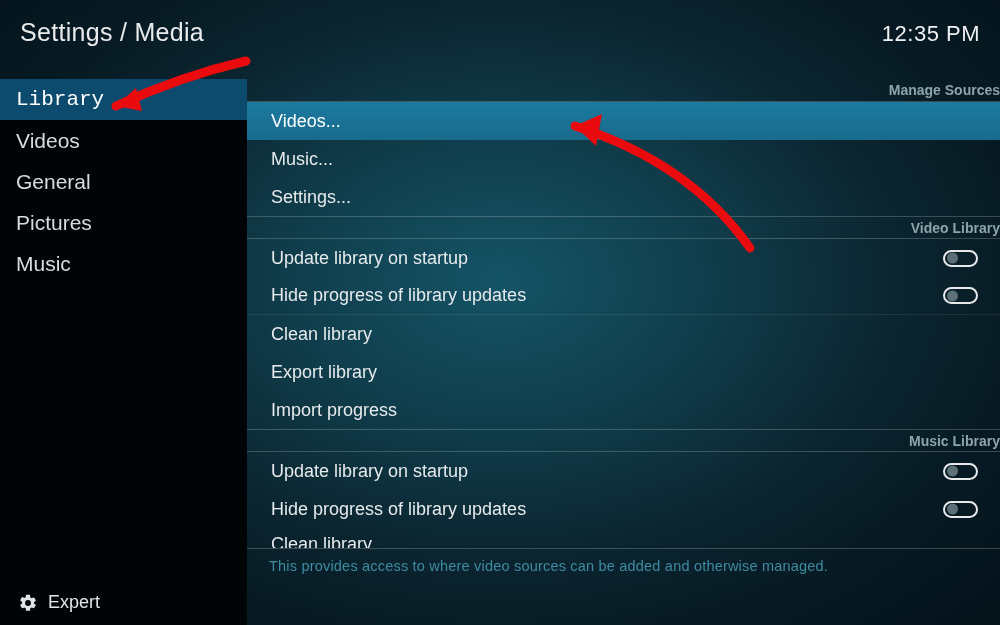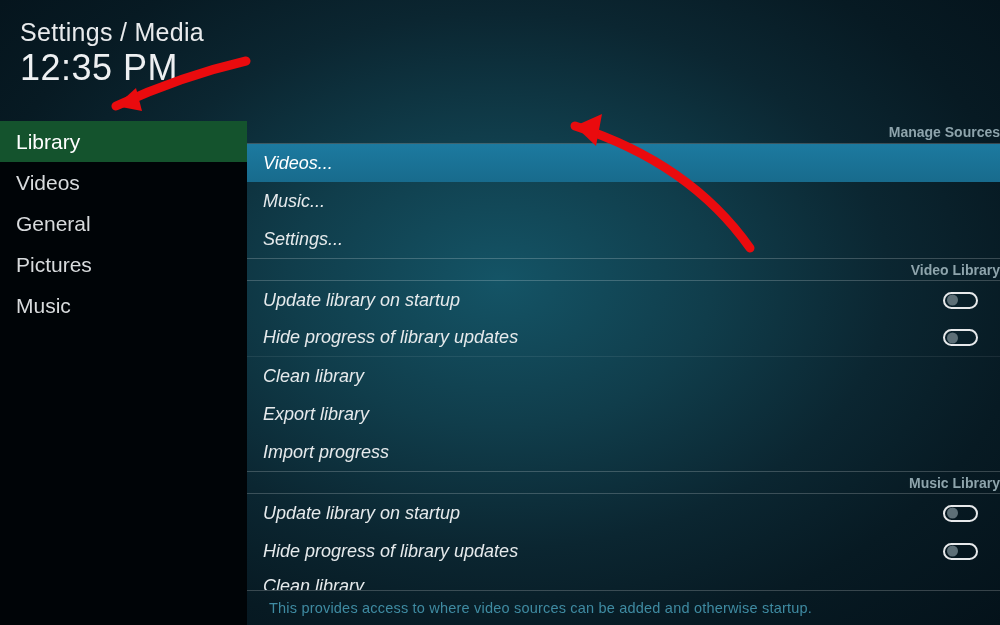--- a/index.html
+++ b/index.html
@@ -7,30 +7,29 @@
   body {
     background: radial-gradient(ellipse at 50% 45%, #145466 0%, #103d4b 30%, #0b2631 55%, #071a23 75%, #04121a 100%);
     color: #eaeef0;
     position: relative;
   }
   .header {
     display: flex;
     justify-content: space-between;
     align-items: baseline;
     padding: 18px 20px 32px 20px;
-    flex-direction: column;
   }
   .breadcrumb {
     font-size: 25px;
     font-weight: 300;
     color: #e8eaec;
     letter-spacing: 0.3px;
   }
   .clock {
-    font-size: 36px;
+    font-size: 22px;
     font-weight: 300;
     color: #eef0f2;
     letter-spacing: 0.5px;
   }
   .main {
     display: flex;
     height: 548px;
   }
   .sidebar {
     width: 247px;
@@ -44,22 +43,23 @@
     height: 41px;
     display: flex;
     align-items: center;
     padding-left: 16px;
     font-size: 21px;
     font-weight: 300;
     color: #d8dbdd;
     cursor: pointer;
   }
   .sidebar-item.selected {
-    background: #14532d;
+    background: #0c4a6e;
     color: #ffffff;
+    font-family: Liberation Mono, monospace;
   }
   .sidebar-bottom {
     margin-top: auto;
     display: flex;
     align-items: center;
     gap: 10px;
     padding: 14px 0 14px 18px;
     font-size: 18px;
     color: #e2e4e6;
     cursor: pointer;
@@ -78,26 +78,25 @@
     font-weight: 600;
     color: #8ea4ac;
     border-top: 1px solid rgba(255,255,255,0.20);
     border-bottom: 1px solid rgba(255,255,255,0.20);
   }
   .section-header.first { border-top: none; }
   .row {
     height: 38px;
     display: flex;
     align-items: center;
-    padding: 0 22px 0 16px;
+    padding: 0 22px 0 24px;
     font-size: 18px;
     font-weight: 300;
     color: #e6eaec;
     cursor: pointer;
-    font-style: italic;
   }
   .row.divider { border-bottom: 1px solid rgba(255,255,255,0.08); }
   .row.highlight {
     background: #1c7a9e;
     background: linear-gradient(180deg, #1c7aa0 0%, #186b8d 100%);
     color: #ffffff;
   }
   .row .label { flex: 1; }
   .toggle {
     width: 35px;
@@ -216,21 +215,21 @@
     </div>
     <div class="row">
       <span class="label">Hide progress of library updates</span>
       <span class="toggle"></span>
     </div>
     <div class="row clipped">
       <span class="label">Clean library</span>
     </div>
 
     <div class="footer-hint">
-      <span>This provides access to where video sources can be added and otherwise startup.</span>
+      <span>This provides access to where video sources can be added and otherwise managed.</span>
     </div>
 
   </div>
 </div>
 
 <svg class="annot" style="left:86px; top:56px;" width="170" height="70" viewBox="0 0 170 70">
   <path d="M160 5 Q 95 20 30 50" stroke="#ea0b0e" stroke-width="9" fill="none" stroke-linecap="round"></path>
   <polygon points="30,50 50,32 56,55" fill="#ea0b0e"></polygon>
 </svg>
 <svg class="annot" style="left:540px; top:108px;" width="230" height="160" viewBox="0 0 230 160">

